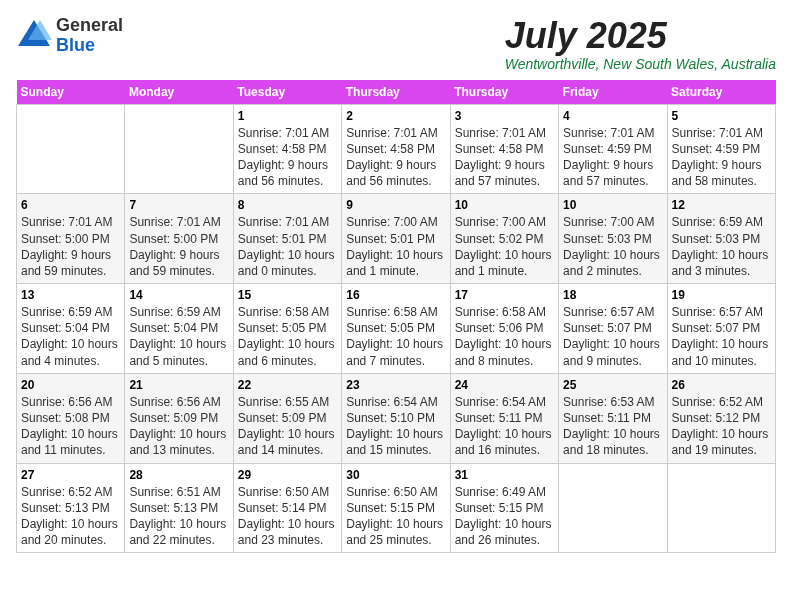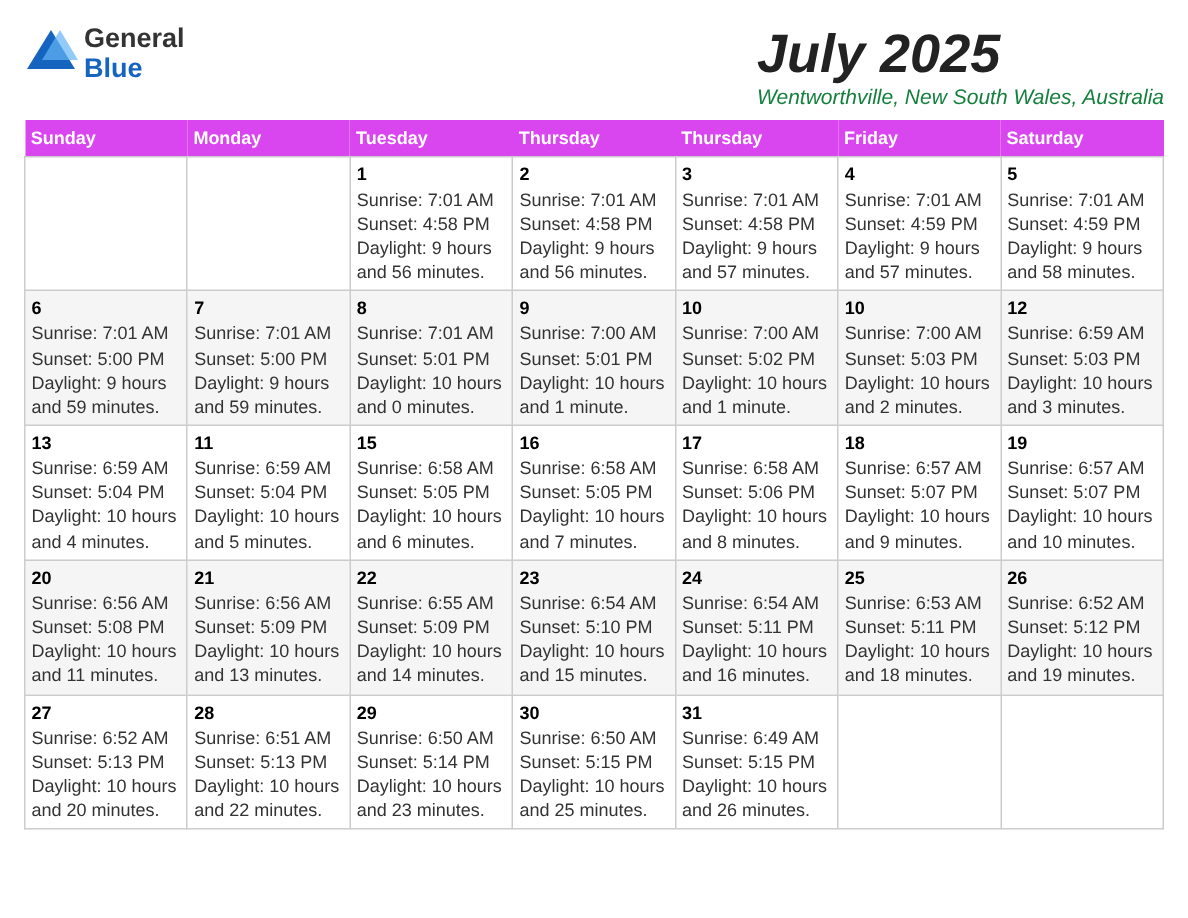--- a/index.html
+++ b/index.html
@@ -210,21 +210,21 @@
       </tr>
       <tr>
         <td>
           <span class="day-num">13</span>
           <div class="day-info">Sunrise: 6:59 AM
 Sunset: 5:04 PM
 Daylight: 10 hours
 and 4 minutes.</div>
         </td>
         <td>
-          <span class="day-num">11</span>
+          <span class="day-num">14</span>
           <div class="day-info">Sunrise: 6:59 AM
 Sunset: 5:04 PM
 Daylight: 10 hours
 and 5 minutes.</div>
         </td>
         <td>
           <span class="day-num">15</span>
           <div class="day-info">Sunrise: 6:58 AM
 Sunset: 5:05 PM
 Daylight: 10 hours

